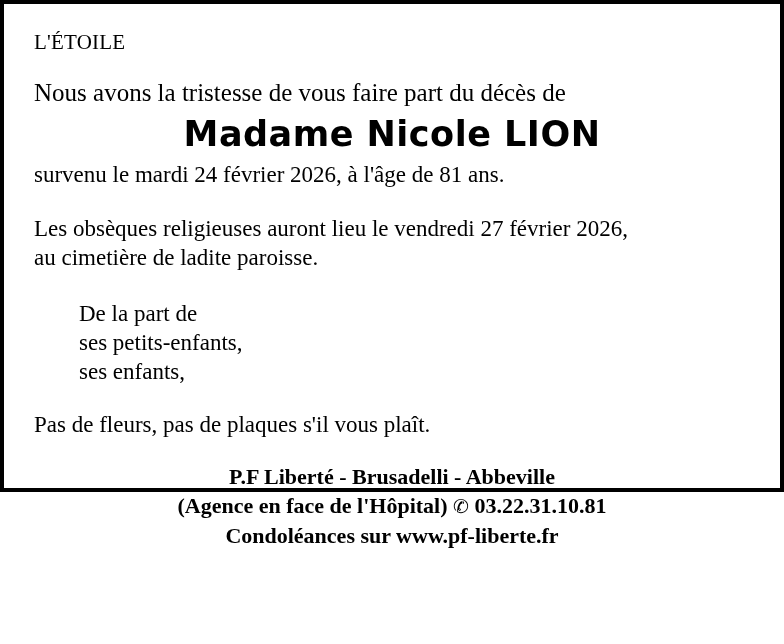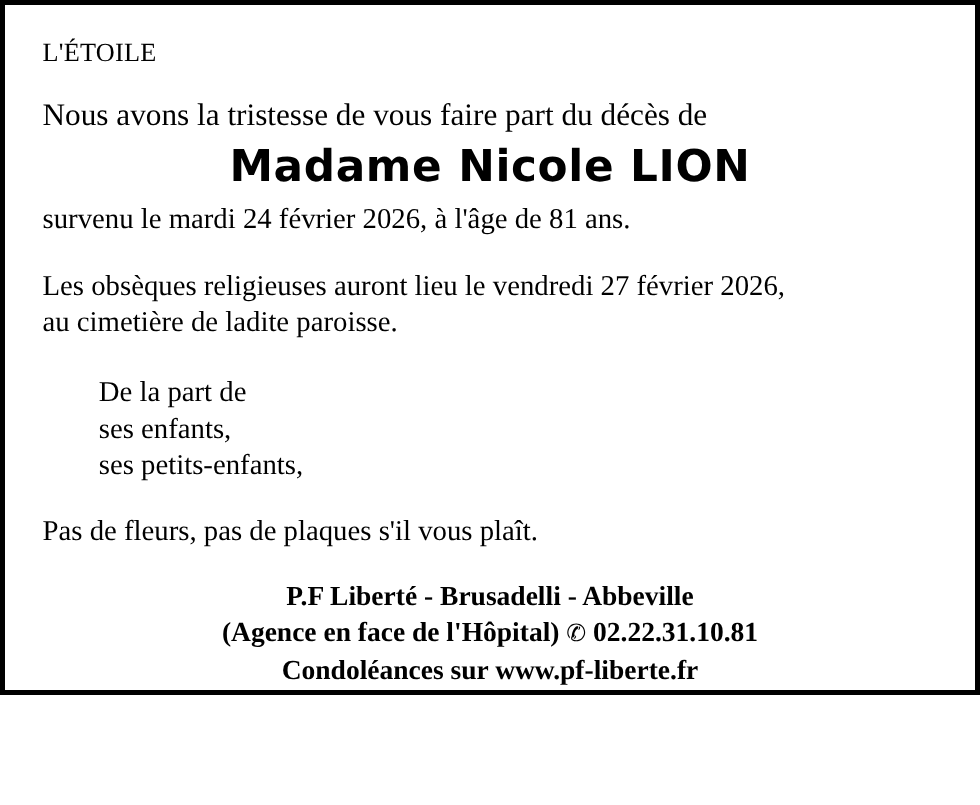--- a/index.html
+++ b/index.html
@@ -10,21 +10,21 @@
   body {
     width: 784px;
     height: 644px;
     font-family: "Liberation Serif", serif;
     color: #000000;
     overflow: hidden;
   }
   .notice {
     box-sizing: border-box;
     width: 784px;
-    height: 556px;
+    height: 492px;
     border: 4px solid #000000;
     padding: 26px 30px 18px 30px;
     display: flex;
     flex-direction: column;
   }
   .locality {
     font-size: 21px;
     letter-spacing: 0.2px;
     margin-bottom: 24px;
   }
@@ -99,25 +99,25 @@
 
   <div class="death-line">survenu le mardi 24 février 2026, à l'âge de 81 ans.</div>
 
   <div class="ceremony">
     <div>Les obsèques religieuses auront lieu le vendredi 27 février 2026,</div>
     <div>au cimetière de ladite paroisse.</div>
   </div>
 
   <div class="family">
     <div>De la part de</div>
+    <div>ses petits-enfants,</div>
     <div>ses enfants,</div>
-    <div>ses petits-enfants,</div>
   </div>
 
   <div class="request">Pas de fleurs, pas de plaques s'il vous plaît.</div>
 
   <div class="footer">
     <div>P.F Liberté - Brusadelli - Abbeville</div>
-    <div><span>(Agence en face de l'Hôpital)</span> <span class="phone-icon">✆</span> <span>02.22.31.10.81</span></div>
+    <div><span>(Agence en face de l'Hôpital)</span> <span class="phone-icon">✆</span> <span>03.22.31.10.81</span></div>
     <div>Condoléances sur www.pf-liberte.fr</div>
   </div>
 
 </div>
 
 </body></html>

